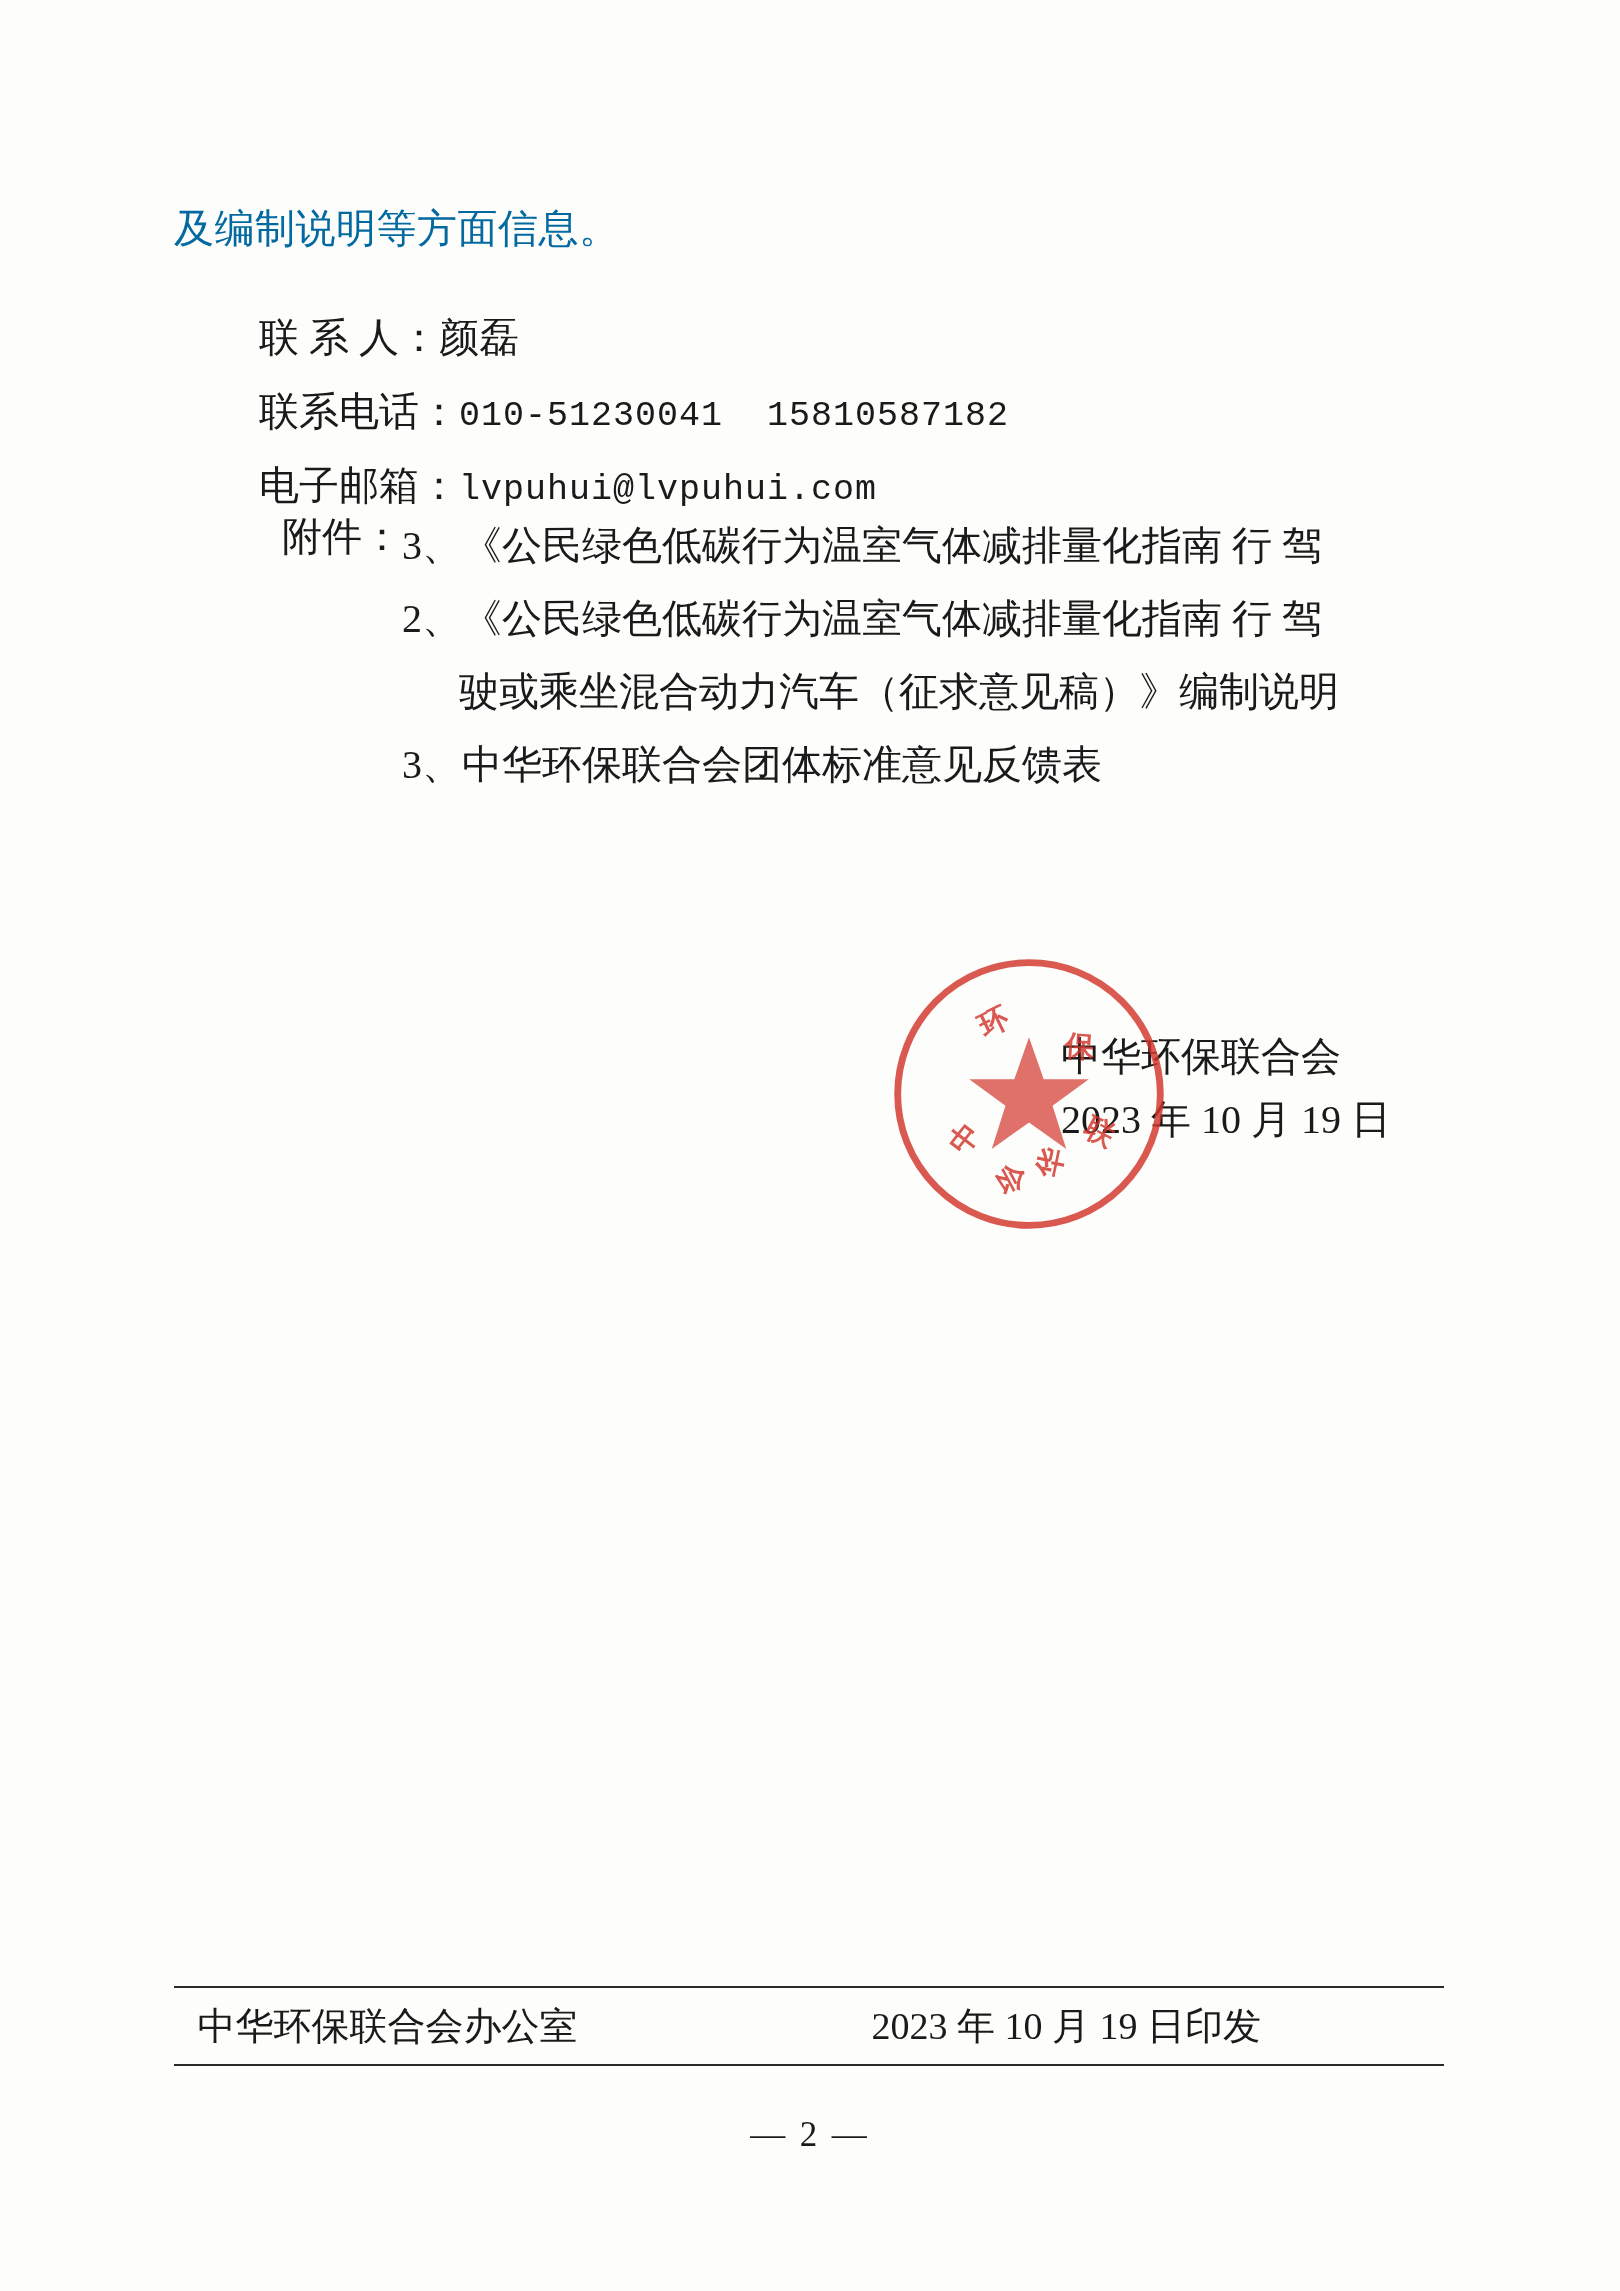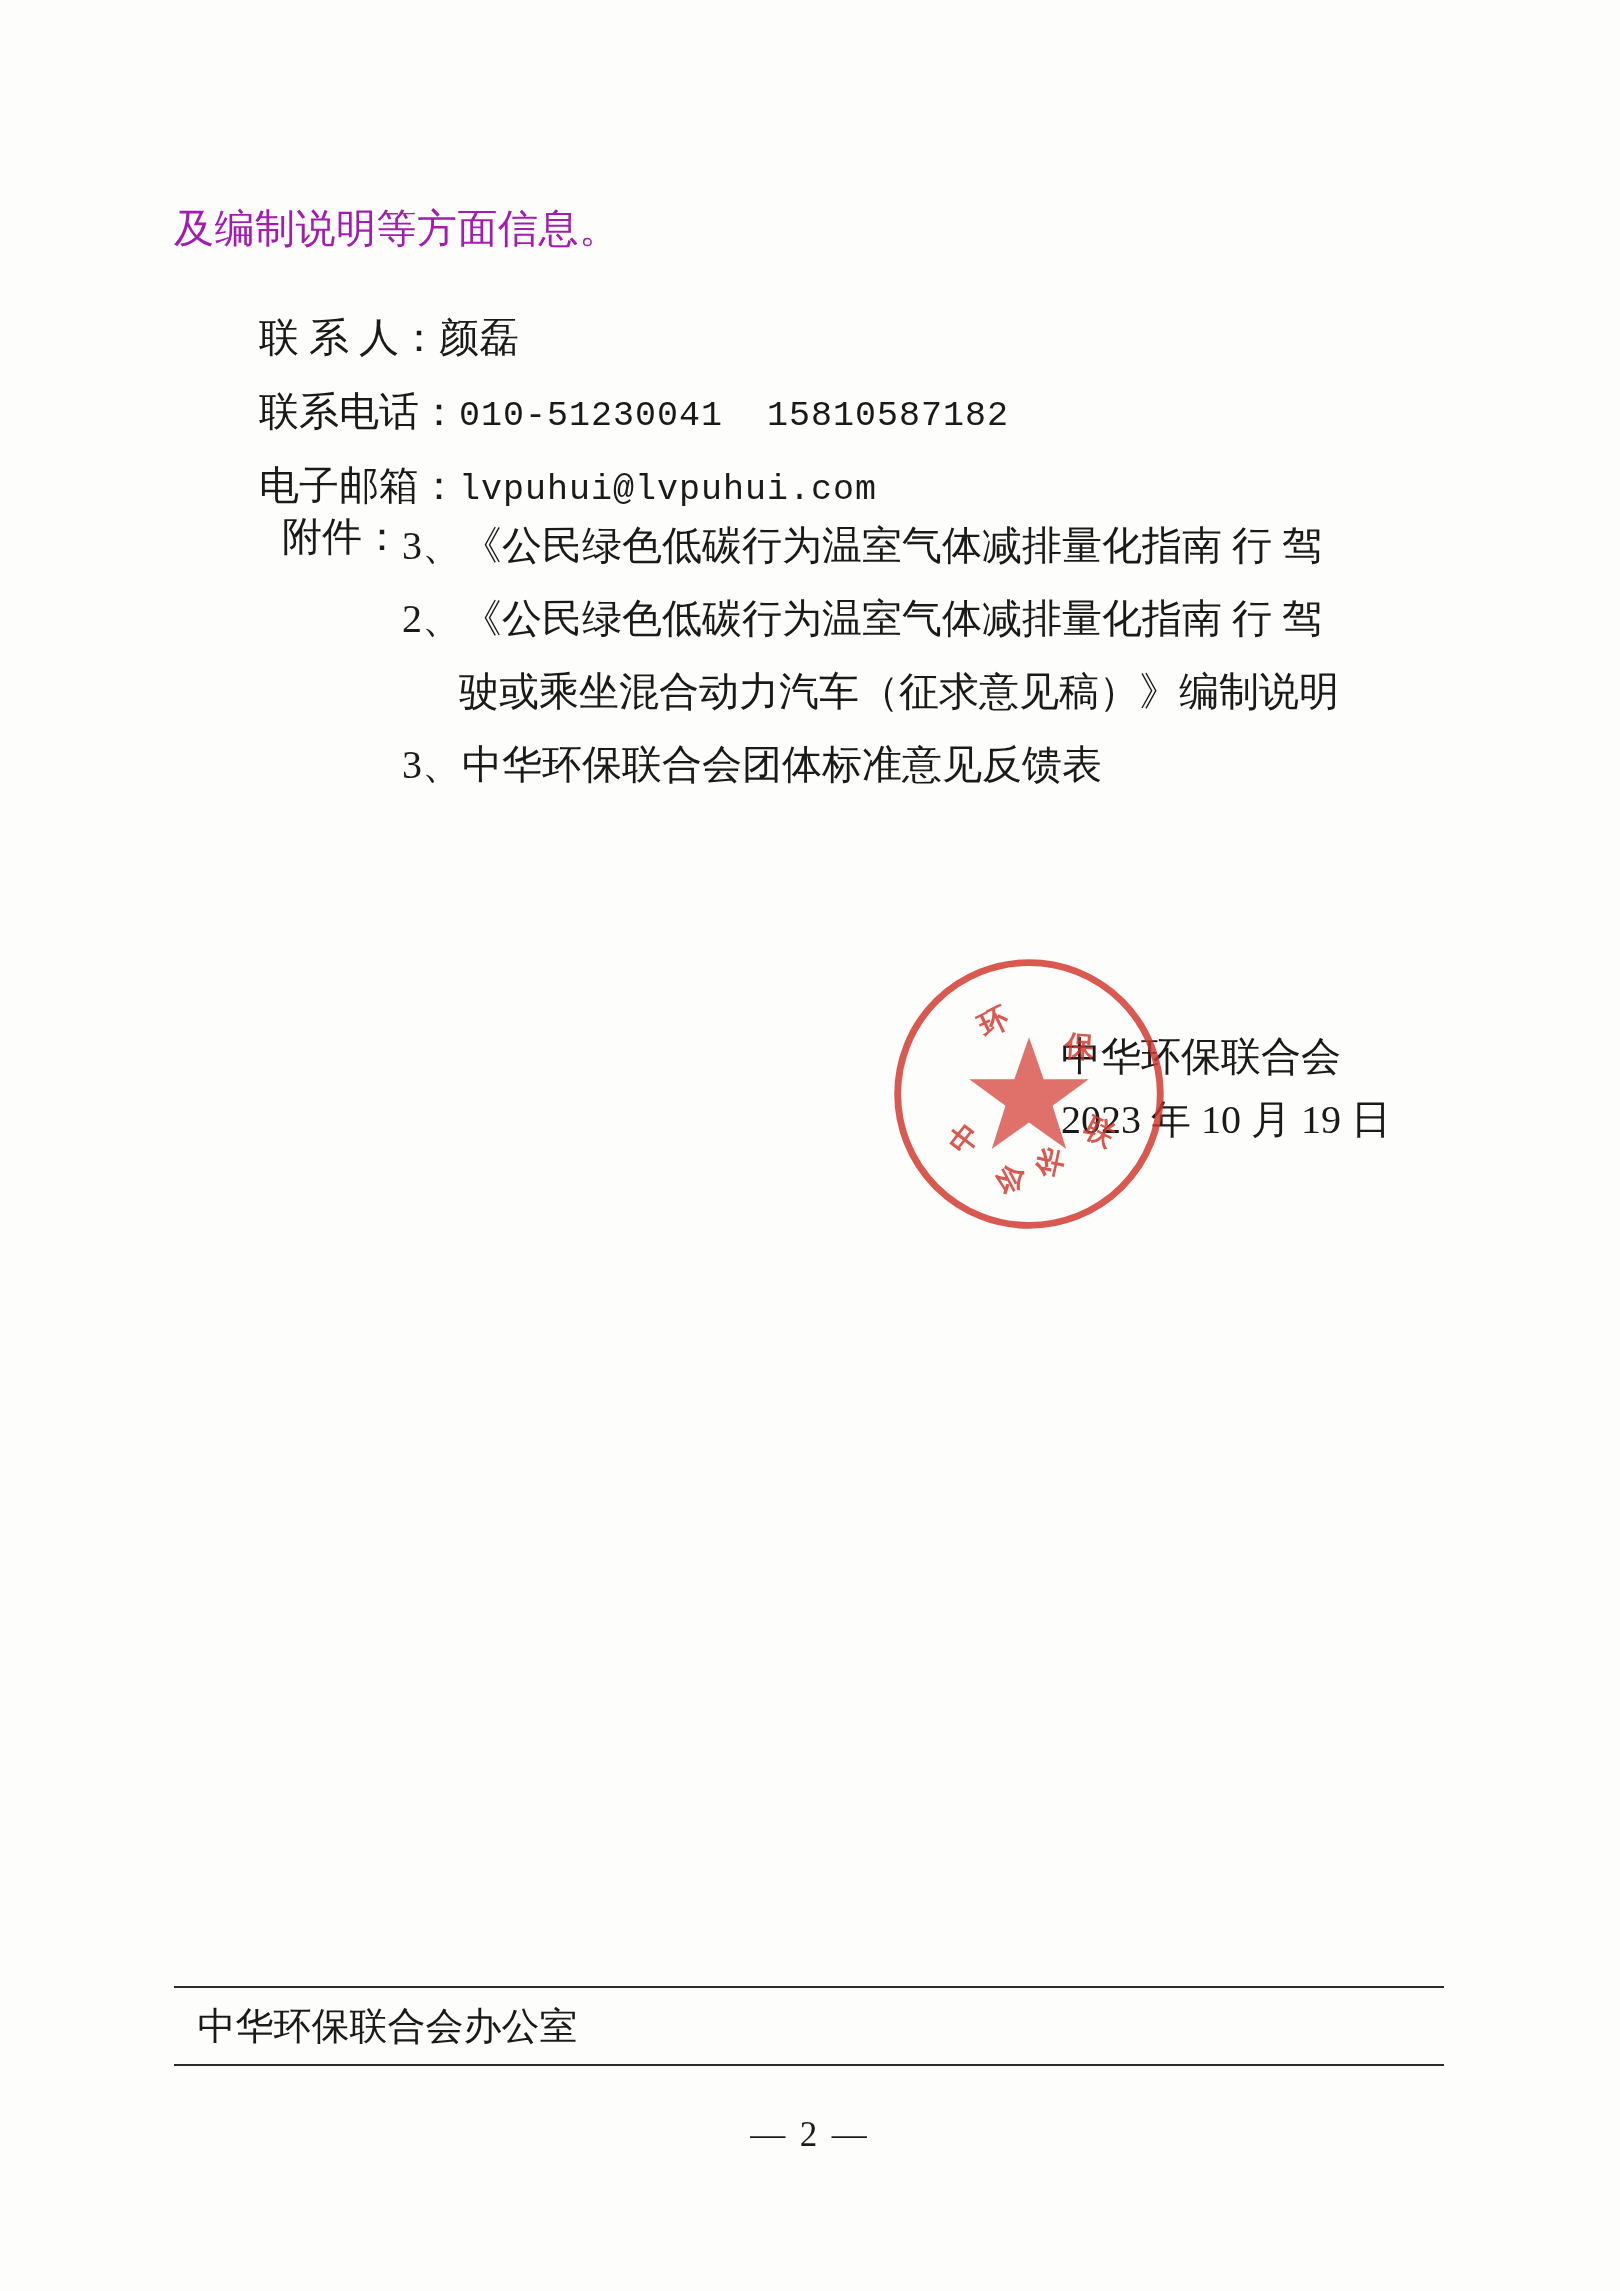--- a/index.html
+++ b/index.html
@@ -21,21 +21,21 @@
   .doc-body {
     position: absolute;
     left: 174px;
     top: 0;
     width: 1274px;
   }
   .line {
     font-family: "Liberation Serif", serif;
     font-size: 40px;
     line-height: 74px;
-    color: #a21caf;
+    color: #0369a1;
     white-space: pre;
     letter-spacing: 0.5px;
   }
   .intro {
     position: absolute;
     top: 192px;
     left: 0;
   }
   .contact-block {
     position: absolute;
@@ -203,20 +203,21 @@
         <text x="86" y="196" text-anchor="middle" transform="rotate(-78 150 150)">华</text>
         <text x="218" y="216" text-anchor="middle" transform="rotate(62 150 150)">会</text>
       </g>
     </g>
   </svg>
 
   <div class="footer">
     <div class="footer-rule"></div>
     <div class="footer-row">
       <span class="footer-left">中华环保联合会办公室</span>
+      <span class="footer-right">2023 年 10 月 19 日印发</span>
     </div>
     <div class="footer-rule bottom"></div>
   </div>
 
   <div class="page-number">— 2 —</div>
 
 </div>
 
 
 </body></html>

